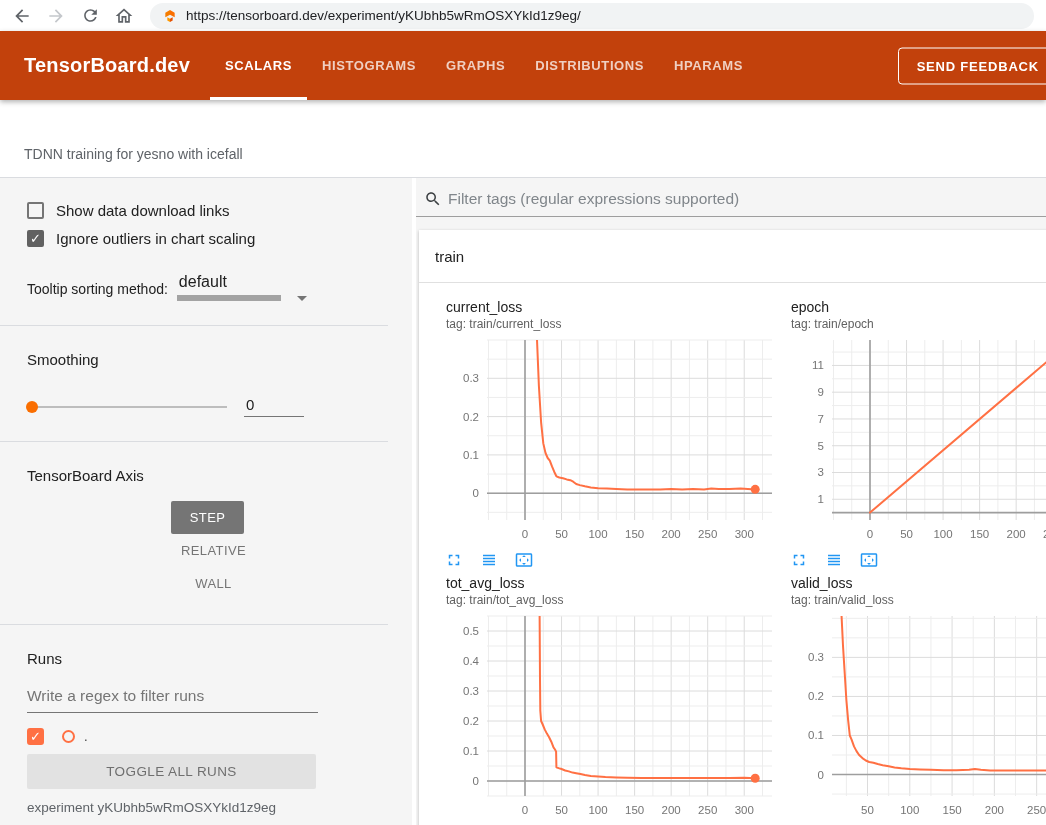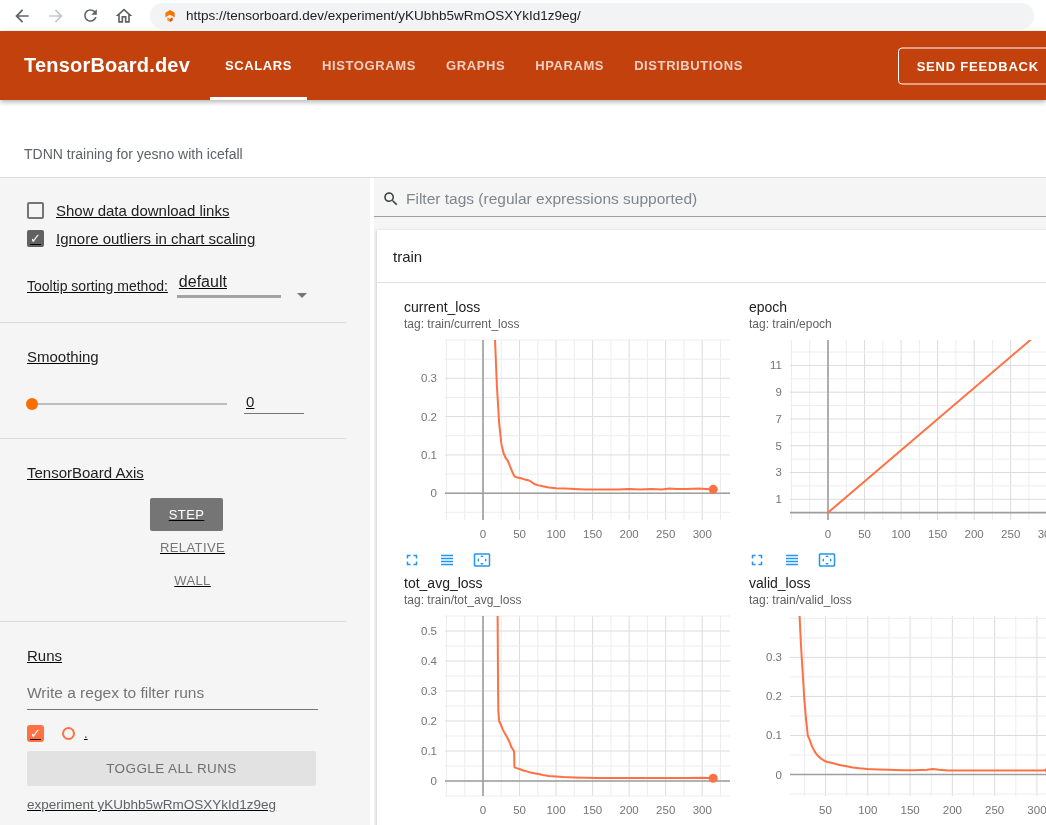--- a/index.html
+++ b/index.html
@@ -27,34 +27,34 @@
     font-family:"Liberation Sans","DejaVu Sans",sans-serif; }
 
   
   .exp-strip { height:78px; background:#fff; border-bottom:1px solid #dadce0; display:flex; align-items:flex-end; }
   .exp-title { color:#5f6368; font-size:14px; padding:0 0 15px 24px; }
 
   
   .content { display:flex; height:647px; background:#f5f5f5; }
 
   
-  .sidebar { width:374px; flex:none; background:#f5f5f5; padding-top:24px; position:relative;text-decoration:underline; }
+  .sidebar { width:416px; flex:none; background:#f5f5f5; padding-top:24px; position:relative; }
   .sidebar::after { content:""; position:absolute; top:0; right:0; width:4px; height:100%; background:#fff; }
   .side-section { margin-right:28px; padding:0 0 24px 27px; }
   .side-section.rule { border-bottom:1px solid #dadce0; }
   .cb-row { display:flex; align-items:center; margin-bottom:11px; cursor:pointer; }
   .cb { width:17px; height:17px; border-radius:2px; margin-right:12px; flex:none;
     display:flex; align-items:center; justify-content:center; font-size:13px; font-weight:700; color:#fff; }
   .cb.off { border:2px solid #757575; background:transparent; }
   .cb.on-dark { background:#616161; border:2px solid #616161; }
   .cb.on-run { background:#ff7043; border:2px solid #ff7043; border-radius:3px; }
   .cb-label { font-size:15px; color:#212121; }
   .tooltip-row { display:flex; align-items:flex-end; margin-top:26px; }
   .tooltip-label { font-size:14px; color:#212121; padding-bottom:4px; }
-  .select-box { width:104px; margin-left:9px; border-bottom:3px solid #a3a3a3; display:flex; justify-content:space-between;
+  .select-box { width:104px; margin-left:9px; border-bottom:6px solid #a3a3a3; display:flex; justify-content:space-between;
     align-items:center; padding:0 2px 4px 2px; cursor:pointer; }
   .select-value { font-size:16px; color:#212121; }
   .tri-down { width:0; height:0; border-left:5px solid transparent; border-right:5px solid transparent; border-top:5px solid #757575; margin-left:16px; }
   .section-label { font-size:15px; color:#212121; margin:25px 0 0 0; }
   .slider-row { display:flex; align-items:center; margin-top:28px; }
   .slider-track { position:relative; width:200px; height:2px; background:#bdbdbd; }
   .slider-thumb { position:absolute; left:-1px; top:-5px; width:12px; height:12px; border-radius:50%; background:#fa6e00; cursor:pointer; }
   .slider-value { width:60px; margin-left:17px; border-bottom:1px solid #757575; font-size:15px; color:#212121; padding:0 0 3px 2px; }
   .axis-btns { display:flex; align-items:center; margin-top:17px;flex-direction:column; }
   .axis-btn { font-size:13px; letter-spacing:.4px; color:#757575; padding:9px 14px; border-radius:2px; cursor:pointer; }
@@ -122,22 +122,22 @@
     <span class="url">https://tensorboard.dev/experiment/yKUbhb5wRmOSXYkId1z9eg/</span>
   </div>
 </div>
 
 <div class="app-header">
   <div class="brand">TensorBoard.dev</div>
   <div class="tabs">
     <div class="tab active">SCALARS</div>
     <div class="tab">HISTOGRAMS</div>
     <div class="tab">GRAPHS</div>
+    <div class="tab">DISTRIBUTIONS</div>
     <div class="tab">HPARAMS</div>
-    <div class="tab">DISTRIBUTIONS</div>
   </div>
   <button class="feedback-btn">SEND FEEDBACK</button>
 </div>
 
 <div class="exp-strip">
   <div class="exp-title">TDNN training for yesno with icefall</div>
 </div>
 
 <div class="content">
 

